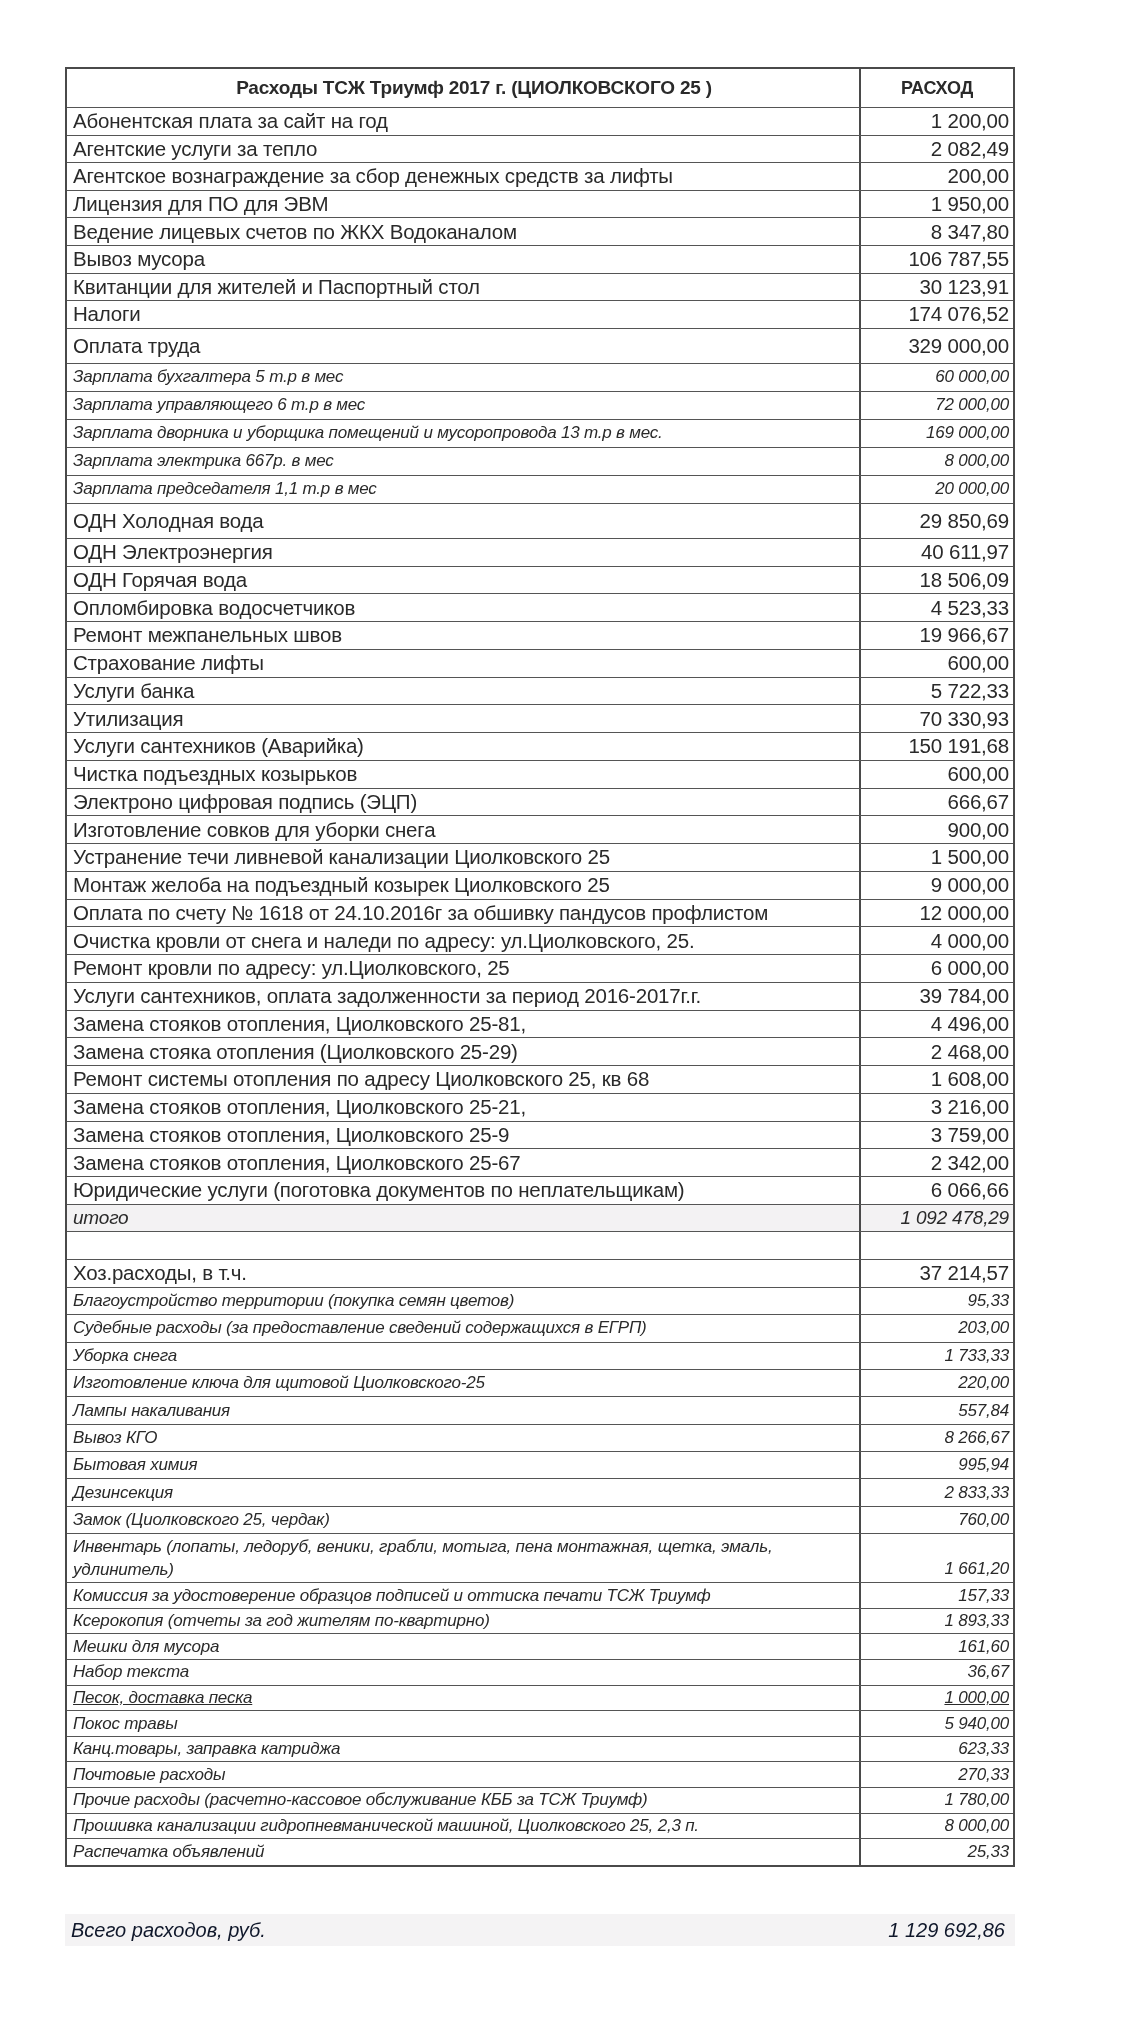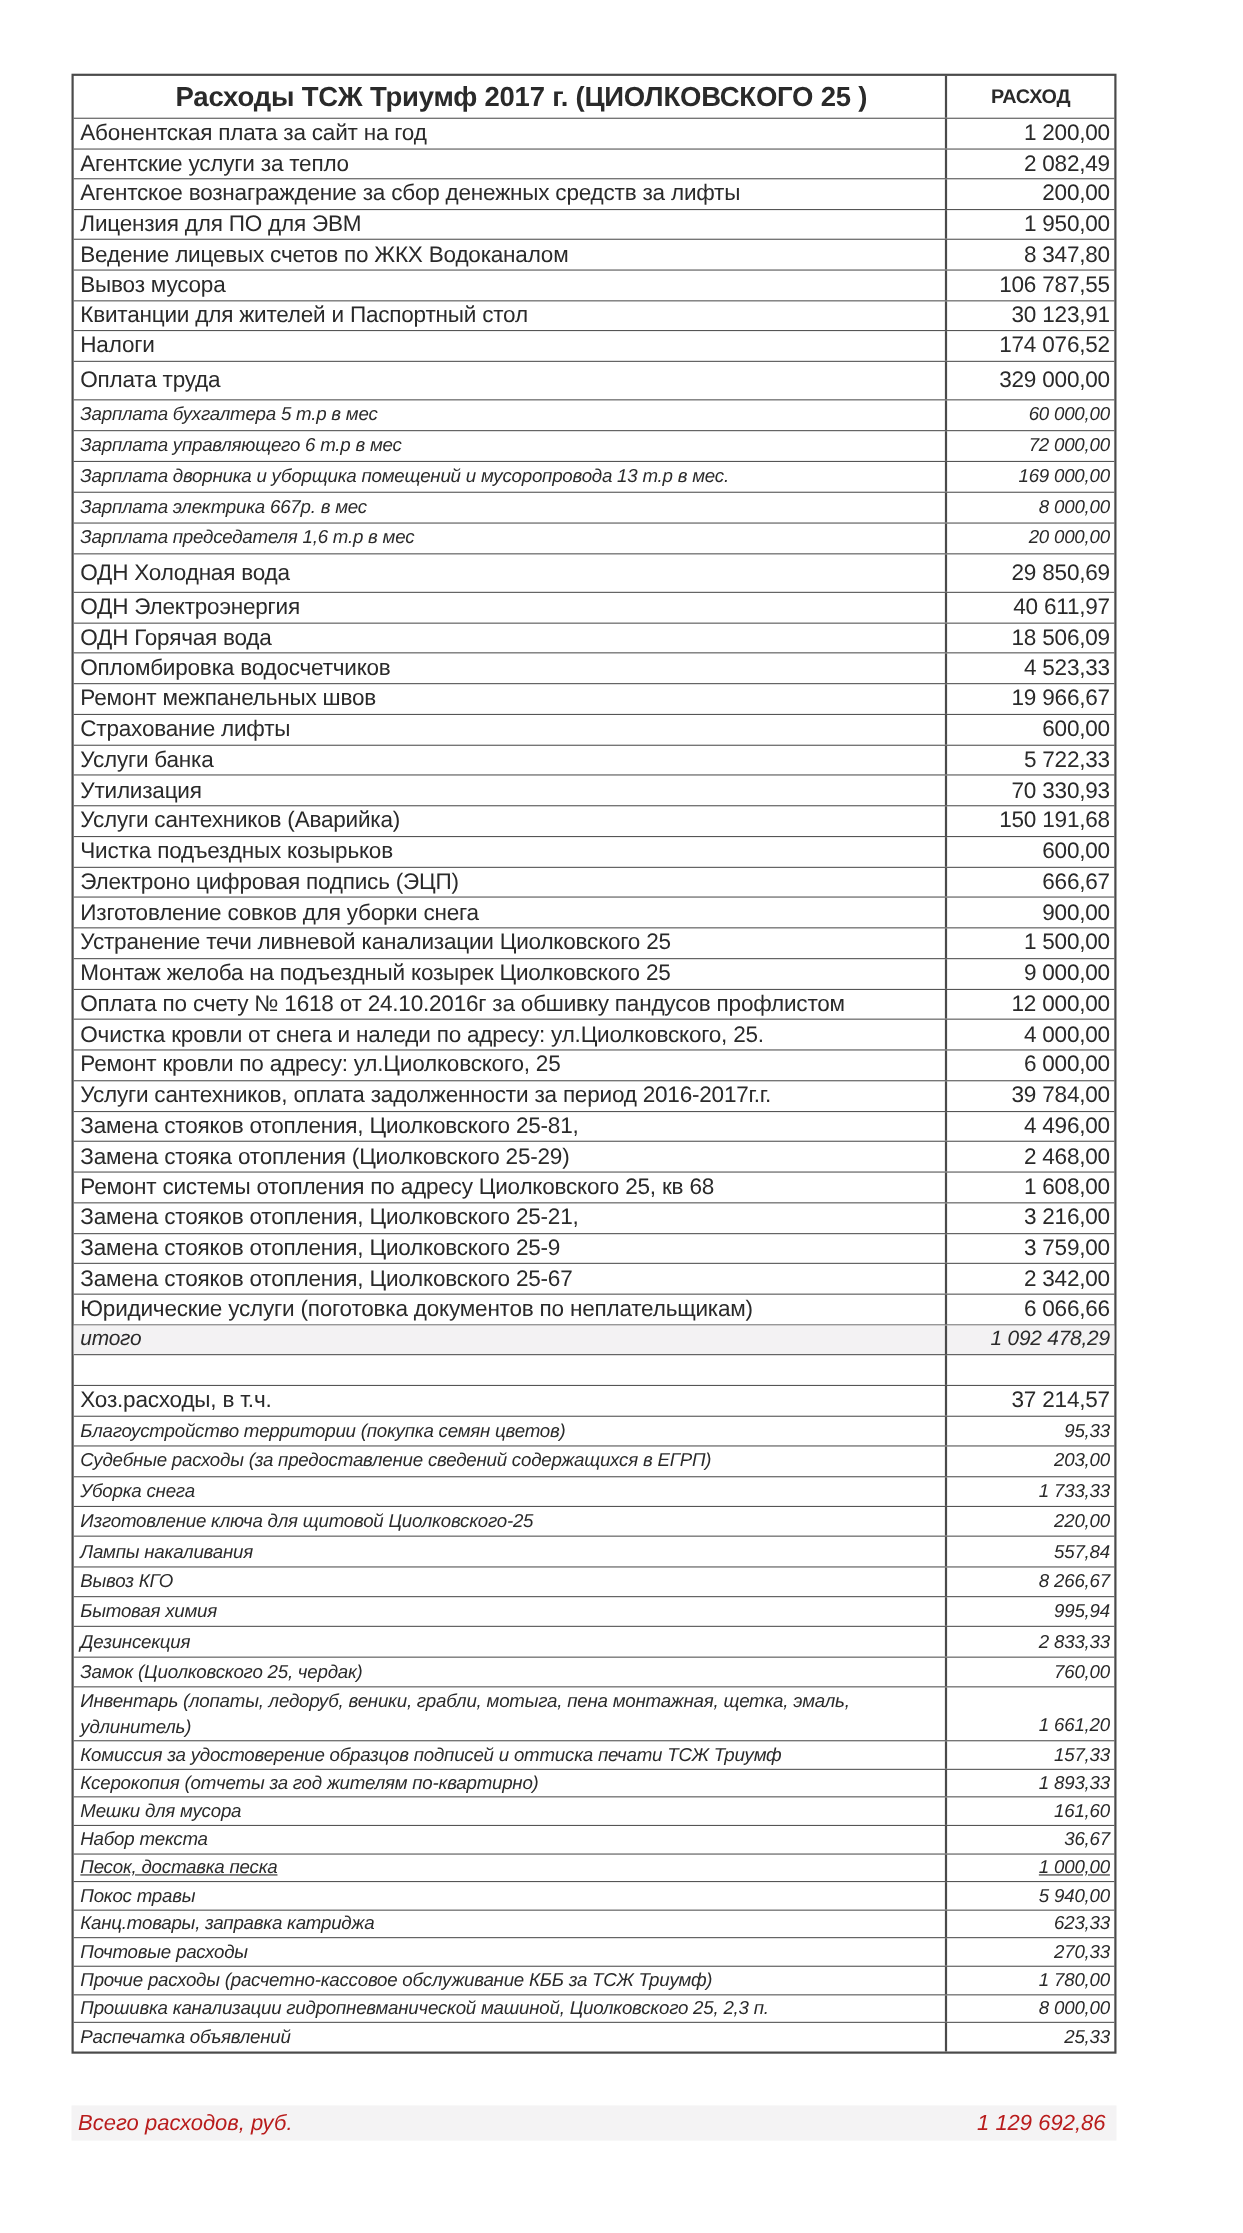--- a/index.html
+++ b/index.html
@@ -18,32 +18,32 @@
   .cell-name {
     flex:0 0 794px; border-right:2px solid #4a4a4a; box-sizing:border-box;
     padding:0 6px; display:flex; align-items:center; white-space:nowrap; overflow:hidden;
     font-size:20.5px; letter-spacing:-0.2px;
   }
   .cell-val {
     flex:1 1 auto; box-sizing:border-box; padding:0 4px 0 4px;
     display:flex; align-items:center; justify-content:flex-end; white-space:nowrap;
     font-size:20.5px; letter-spacing:-0.2px;
   }
-  .header .cell-name { justify-content:center; font-weight:bold; font-size:25px; padding-left:28px; }
+  .header .cell-name { justify-content:center; font-weight:bold; font-size:19px; padding-left:28px; }
   .header .cell-val { justify-content:center; font-weight:bold; font-size:18px; }
   .italic .cell-name, .italic .cell-val { font-style:italic; font-size:17px; }
   .italic.big .cell-name, .italic.big .cell-val { font-size:19px; }
   .multi .cell-name { white-space:normal; line-height:23px; align-items:flex-start; padding-top:1px; }
   .multi .cell-val { align-items:flex-end; padding-bottom:3px; }
   .shade { background:#f3f2f3; }
   .total-band {
     position:absolute; left:65px; top:1914px; width:950px; height:32px;
     background:#f4f3f4; display:flex; align-items:center; justify-content:space-between;
     box-sizing:border-box; padding:0 10px 0 6px;
-    font-style:italic; font-size:20px; color:#b91c1c;
+    font-style:italic; font-size:20px; color:#0f172a;
   }
 </style>
 </head>
 <body>
 
 <div class="sheet">
   <div class="row header" style="height:39px">
     <div class="cell-name">Расходы ТСЖ Триумф  2017 г. (ЦИОЛКОВСКОГО 25 )</div>
     <div class="cell-val">РАСХОД</div>
   </div>
@@ -93,21 +93,21 @@
     </div>
     <div class="row italic" style="height: 28px;">
       <div class="cell-name">Зарплата дворника и уборщика помещений и мусоропровода 13 т.р в мес.</div>
       <div class="cell-val">169 000,00</div>
     </div>
     <div class="row italic" style="height: 28px;">
       <div class="cell-name">Зарплата электрика 667р. в мес</div>
       <div class="cell-val">8 000,00</div>
     </div>
     <div class="row italic" style="height: 28px;">
-      <div class="cell-name">Зарплата председателя  1,6 т.р в мес</div>
+      <div class="cell-name">Зарплата председателя  1,1 т.р в мес</div>
       <div class="cell-val">20 000,00</div>
     </div>
   <div class="row" style="height:35px">
     <div class="cell-name">ОДН Холодная вода</div>
     <div class="cell-val">29 850,69</div>
   </div>
   <div class="row" style="height: 27.75px;">
       <div class="cell-name">ОДН Электроэнергия</div>
       <div class="cell-val">40 611,97</div>
     </div>

